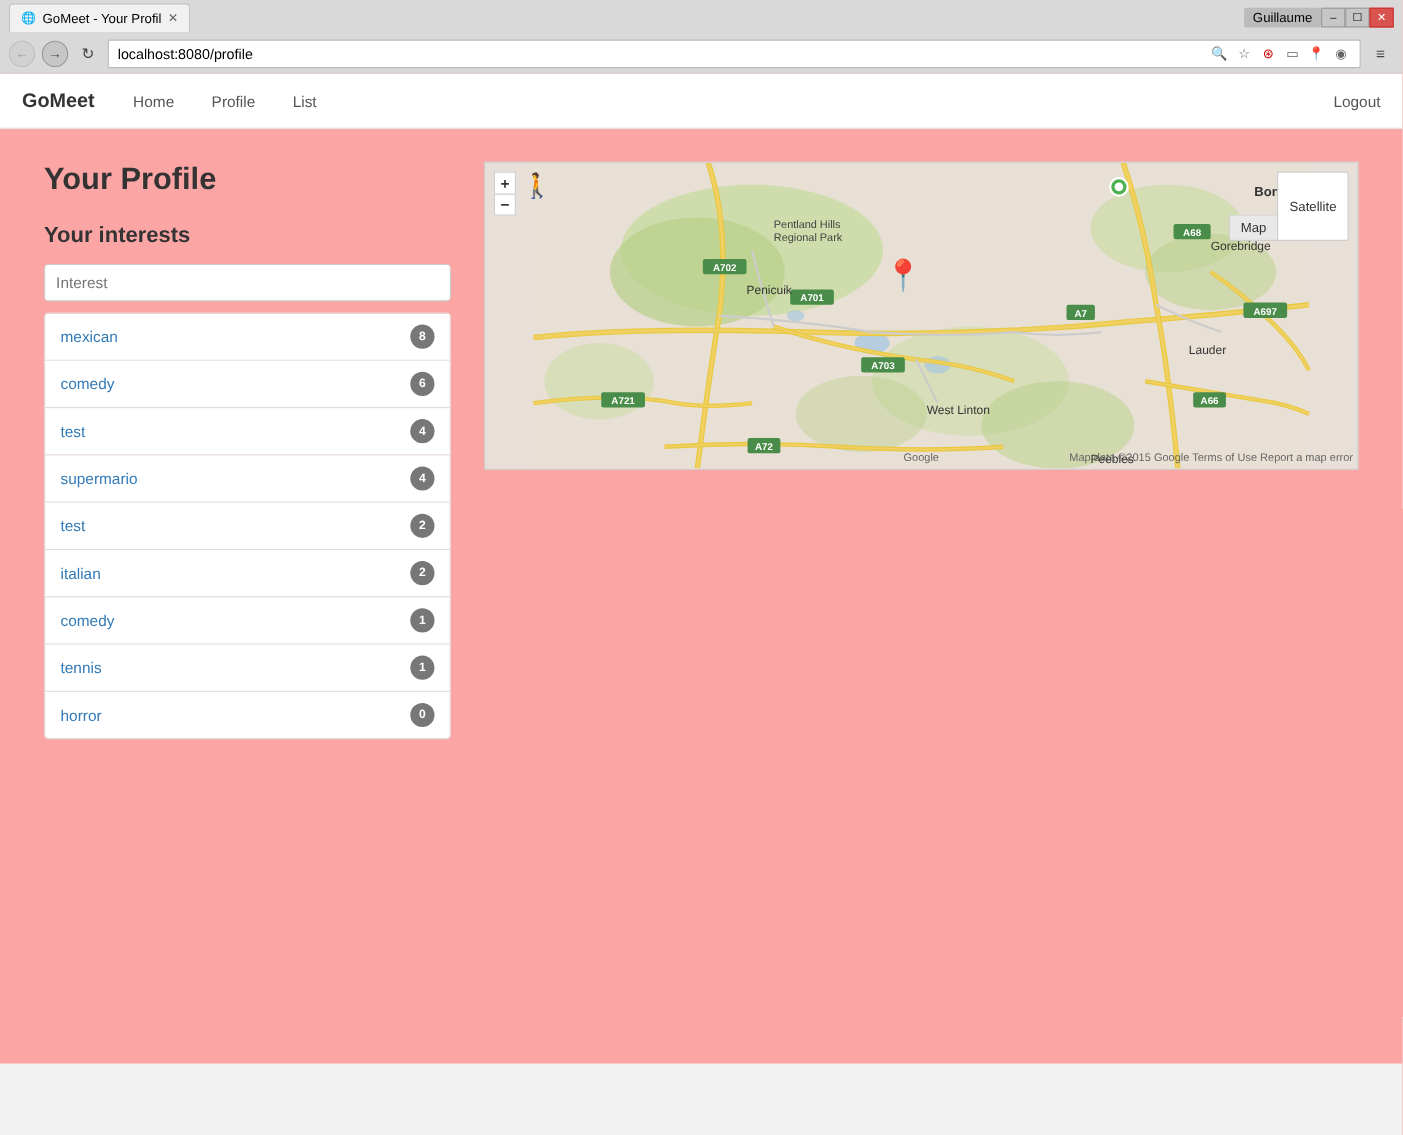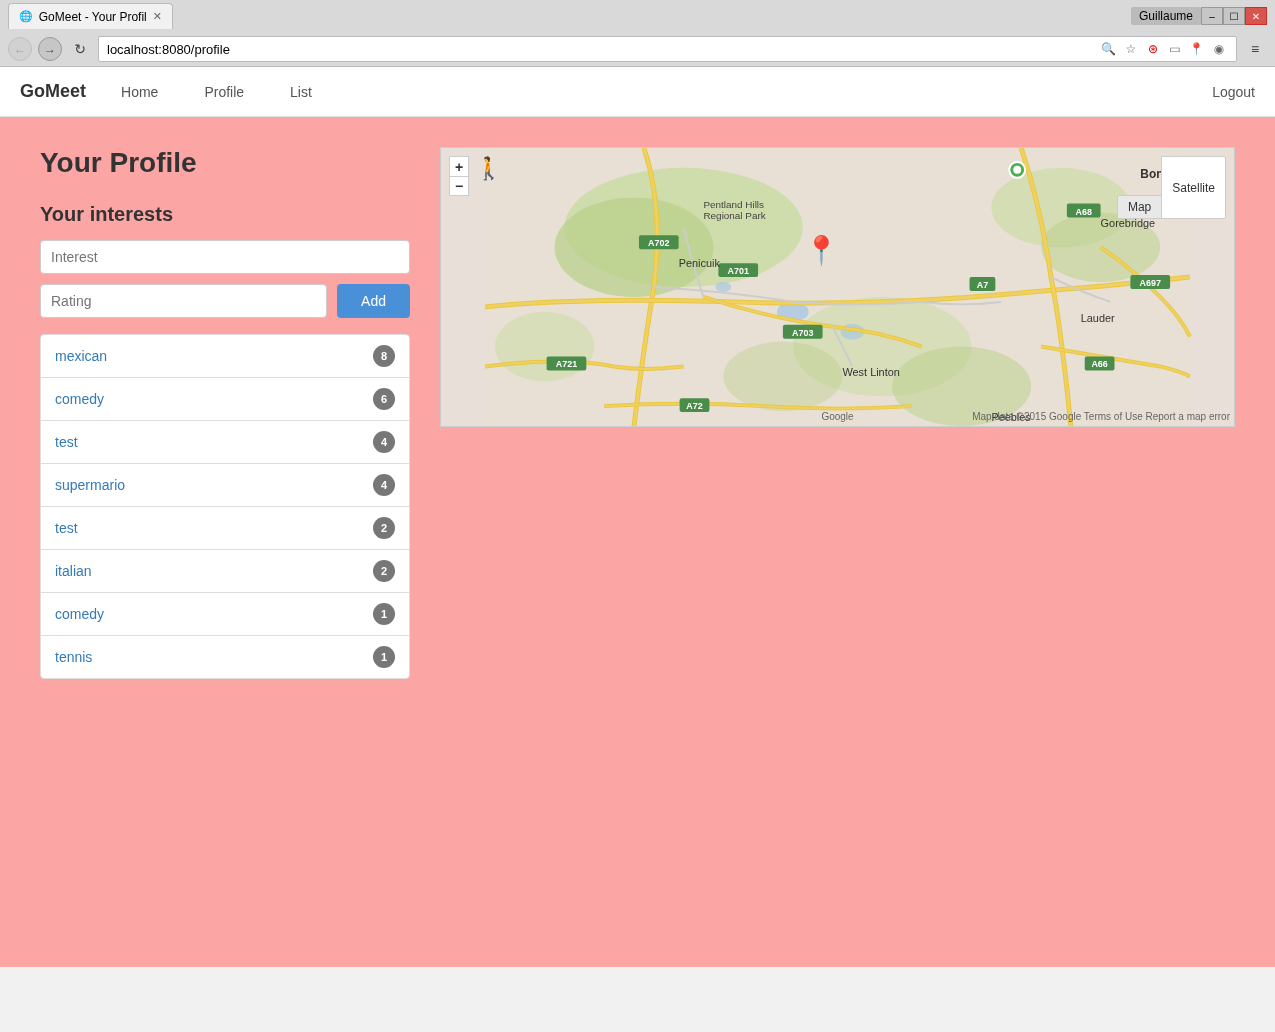--- a/index.html
+++ b/index.html
@@ -154,21 +154,21 @@
       background: white;
     }
     .nav-brand {
       font-size: 18px;
       font-weight: bold;
       color: #333;
       margin-right: 20px;
     }
     .nav-links {
       display: flex;
-      gap: 16px;
+      gap: 4px;
       justify-content: center;
     }
     .nav-link {
       padding: 15px 15px;
       color: #555;
       text-decoration: none;
       font-size: 14px;
       cursor: pointer;
     }
     .nav-logout {
@@ -428,24 +428,20 @@
   </nav>
 
   <div class="page-content">
 
     <div class="left-panel">
       <h1 class="page-title">Your Profile</h1>
       <h2 class="section-title">Your interests</h2>
 
       <input class="interest-input" type="text" placeholder="Interest" style="">
 
-      <div class="rating-add-row">
-        <input class="rating-input" type="text" placeholder="Rating" style="">
-        <button class="add-btn">Add</button>
-      </div>
 
       <div class="interests-list">
 
       <div class="interest-item">
     <span class="interest-name">mexican</span>
     <span class="interest-badge">8</span>
   </div>
           <div class="interest-item">
     <span class="interest-name">comedy</span>
     <span class="interest-badge">6</span>
@@ -466,20 +462,24 @@
     <span class="interest-name">italian</span>
     <span class="interest-badge">2</span>
   </div>
           <div class="interest-item">
     <span class="interest-name">comedy</span>
     <span class="interest-badge">1</span>
   </div>
           <div class="interest-item">
     <span class="interest-name">tennis</span>
     <span class="interest-badge">1</span>
+  </div>
+          <div class="interest-item">
+    <span class="interest-name">horror</span>
+    <span class="interest-badge">0</span>
   </div>
         </div>
     </div>
 
     <div class="map-panel">
       <div class="map-container">
         
         <svg class="map-svg" viewBox="0 0 710 280" xmlns="http://www.w3.org/2000/svg">
 
           <rect width="710" height="280" fill="#e8e0d5"></rect>

